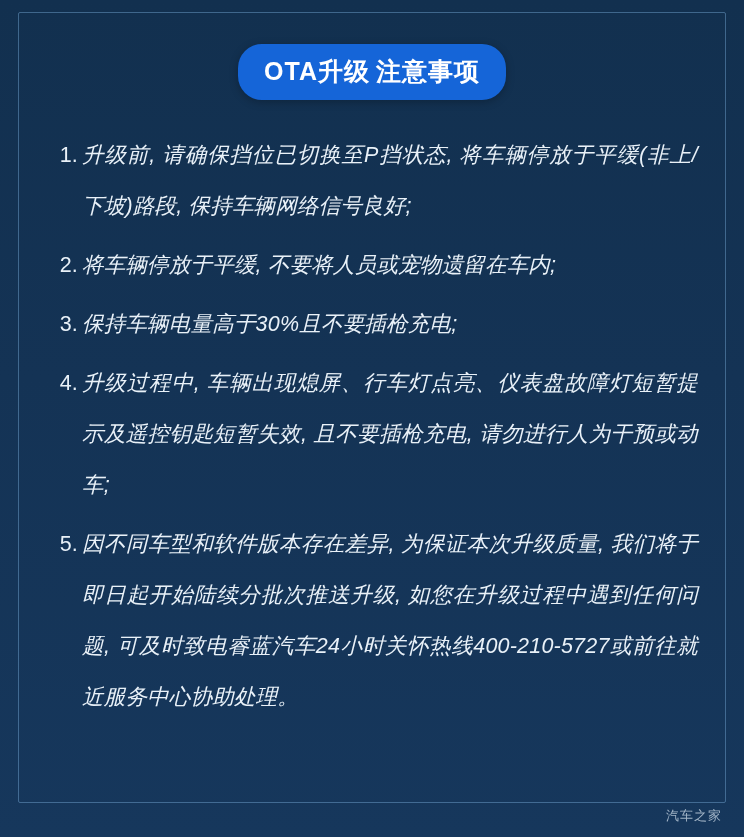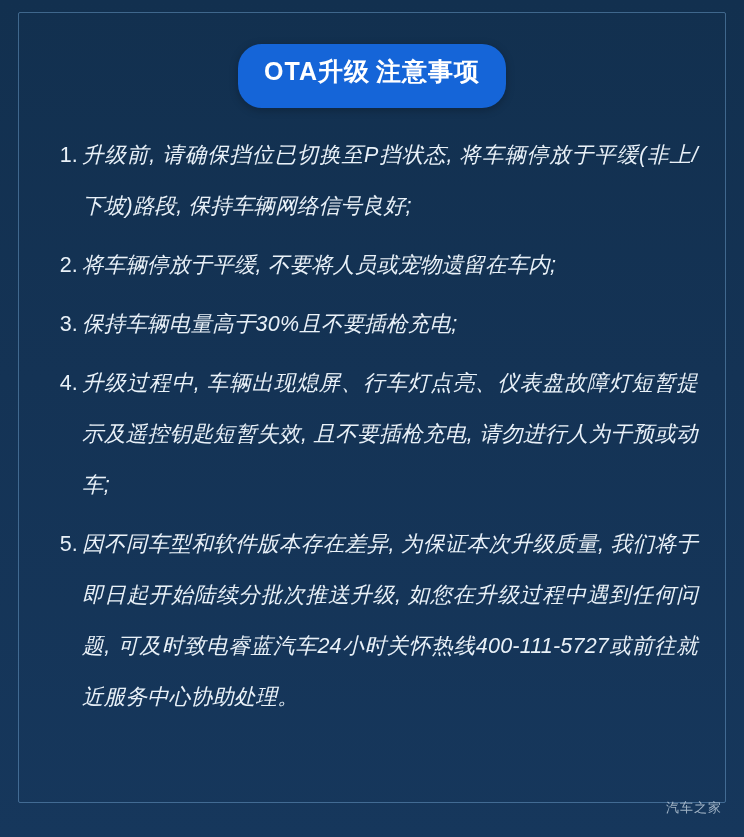--- a/index.html
+++ b/index.html
@@ -37,21 +37,21 @@
     top: 44px;
     text-align: center;
   }
   .title-pill {
     display: inline-block;
     background: #1565d8;
     color: #ffffff;
     font-size: 25px;
     font-weight: bold;
     letter-spacing: 1px;
-    padding: 11px 26px 20px 26px;
+    padding: 11px 26px 12px 26px;
     border-radius: 24px;
     box-shadow: 0 2px 8px rgba(0, 0, 0, 0.25);
     white-space: nowrap;
   }
   .title-pill .t-main { color: #ffffff; }
   .title-pill .t-sub { color: #ffffff; margin-left: 6px; }
 
   .content {
     position: absolute;
     left: 52px;
@@ -83,21 +83,21 @@
     font-size: 21.5px;
     line-height: 51px;
   }
   ol.notice-list > li .txt {
     display: block;
     font-style: italic;
   }
   .watermark {
     position: absolute;
     right: 22px;
-    bottom: 20px;
+    bottom: 12px;
     color: #b9c9d8;
     font-size: 13px;
     opacity: 0.85;
     letter-spacing: 1px;
   }
 </style>
 </head>
 <body>
 
 <div class="page">
@@ -122,19 +122,19 @@
       <li>
         <span class="num">3.</span>
         <span class="txt">保持车辆电量高于30%且不要插枪充电;</span>
       </li>
       <li>
         <span class="num">4.</span>
         <span class="txt">升级过程中, 车辆出现熄屏、行车灯点亮、仪表盘故障灯短暂提示及遥控钥匙短暂失效, 且不要插枪充电, 请勿进行人为干预或动车;</span>
       </li>
       <li>
         <span class="num">5.</span>
-        <span class="txt">因不同车型和软件版本存在差异, 为保证本次升级质量, 我们将于即日起开始陆续分批次推送升级, 如您在升级过程中遇到任何问题, 可及时致电睿蓝汽车24小时关怀热线400-111-5727或前往就近服务中心协助处理。</span>
+        <span class="txt">因不同车型和软件版本存在差异, 为保证本次升级质量, 我们将于即日起开始陆续分批次推送升级, 如您在升级过程中遇到任何问题, 可及时致电睿蓝汽车24小时关怀热线400-210-5727或前往就近服务中心协助处理。</span>
       </li>
     </ol>
   </div>
 
   <div class="watermark">汽车之家</div>
 </div>
 
 </body></html>

